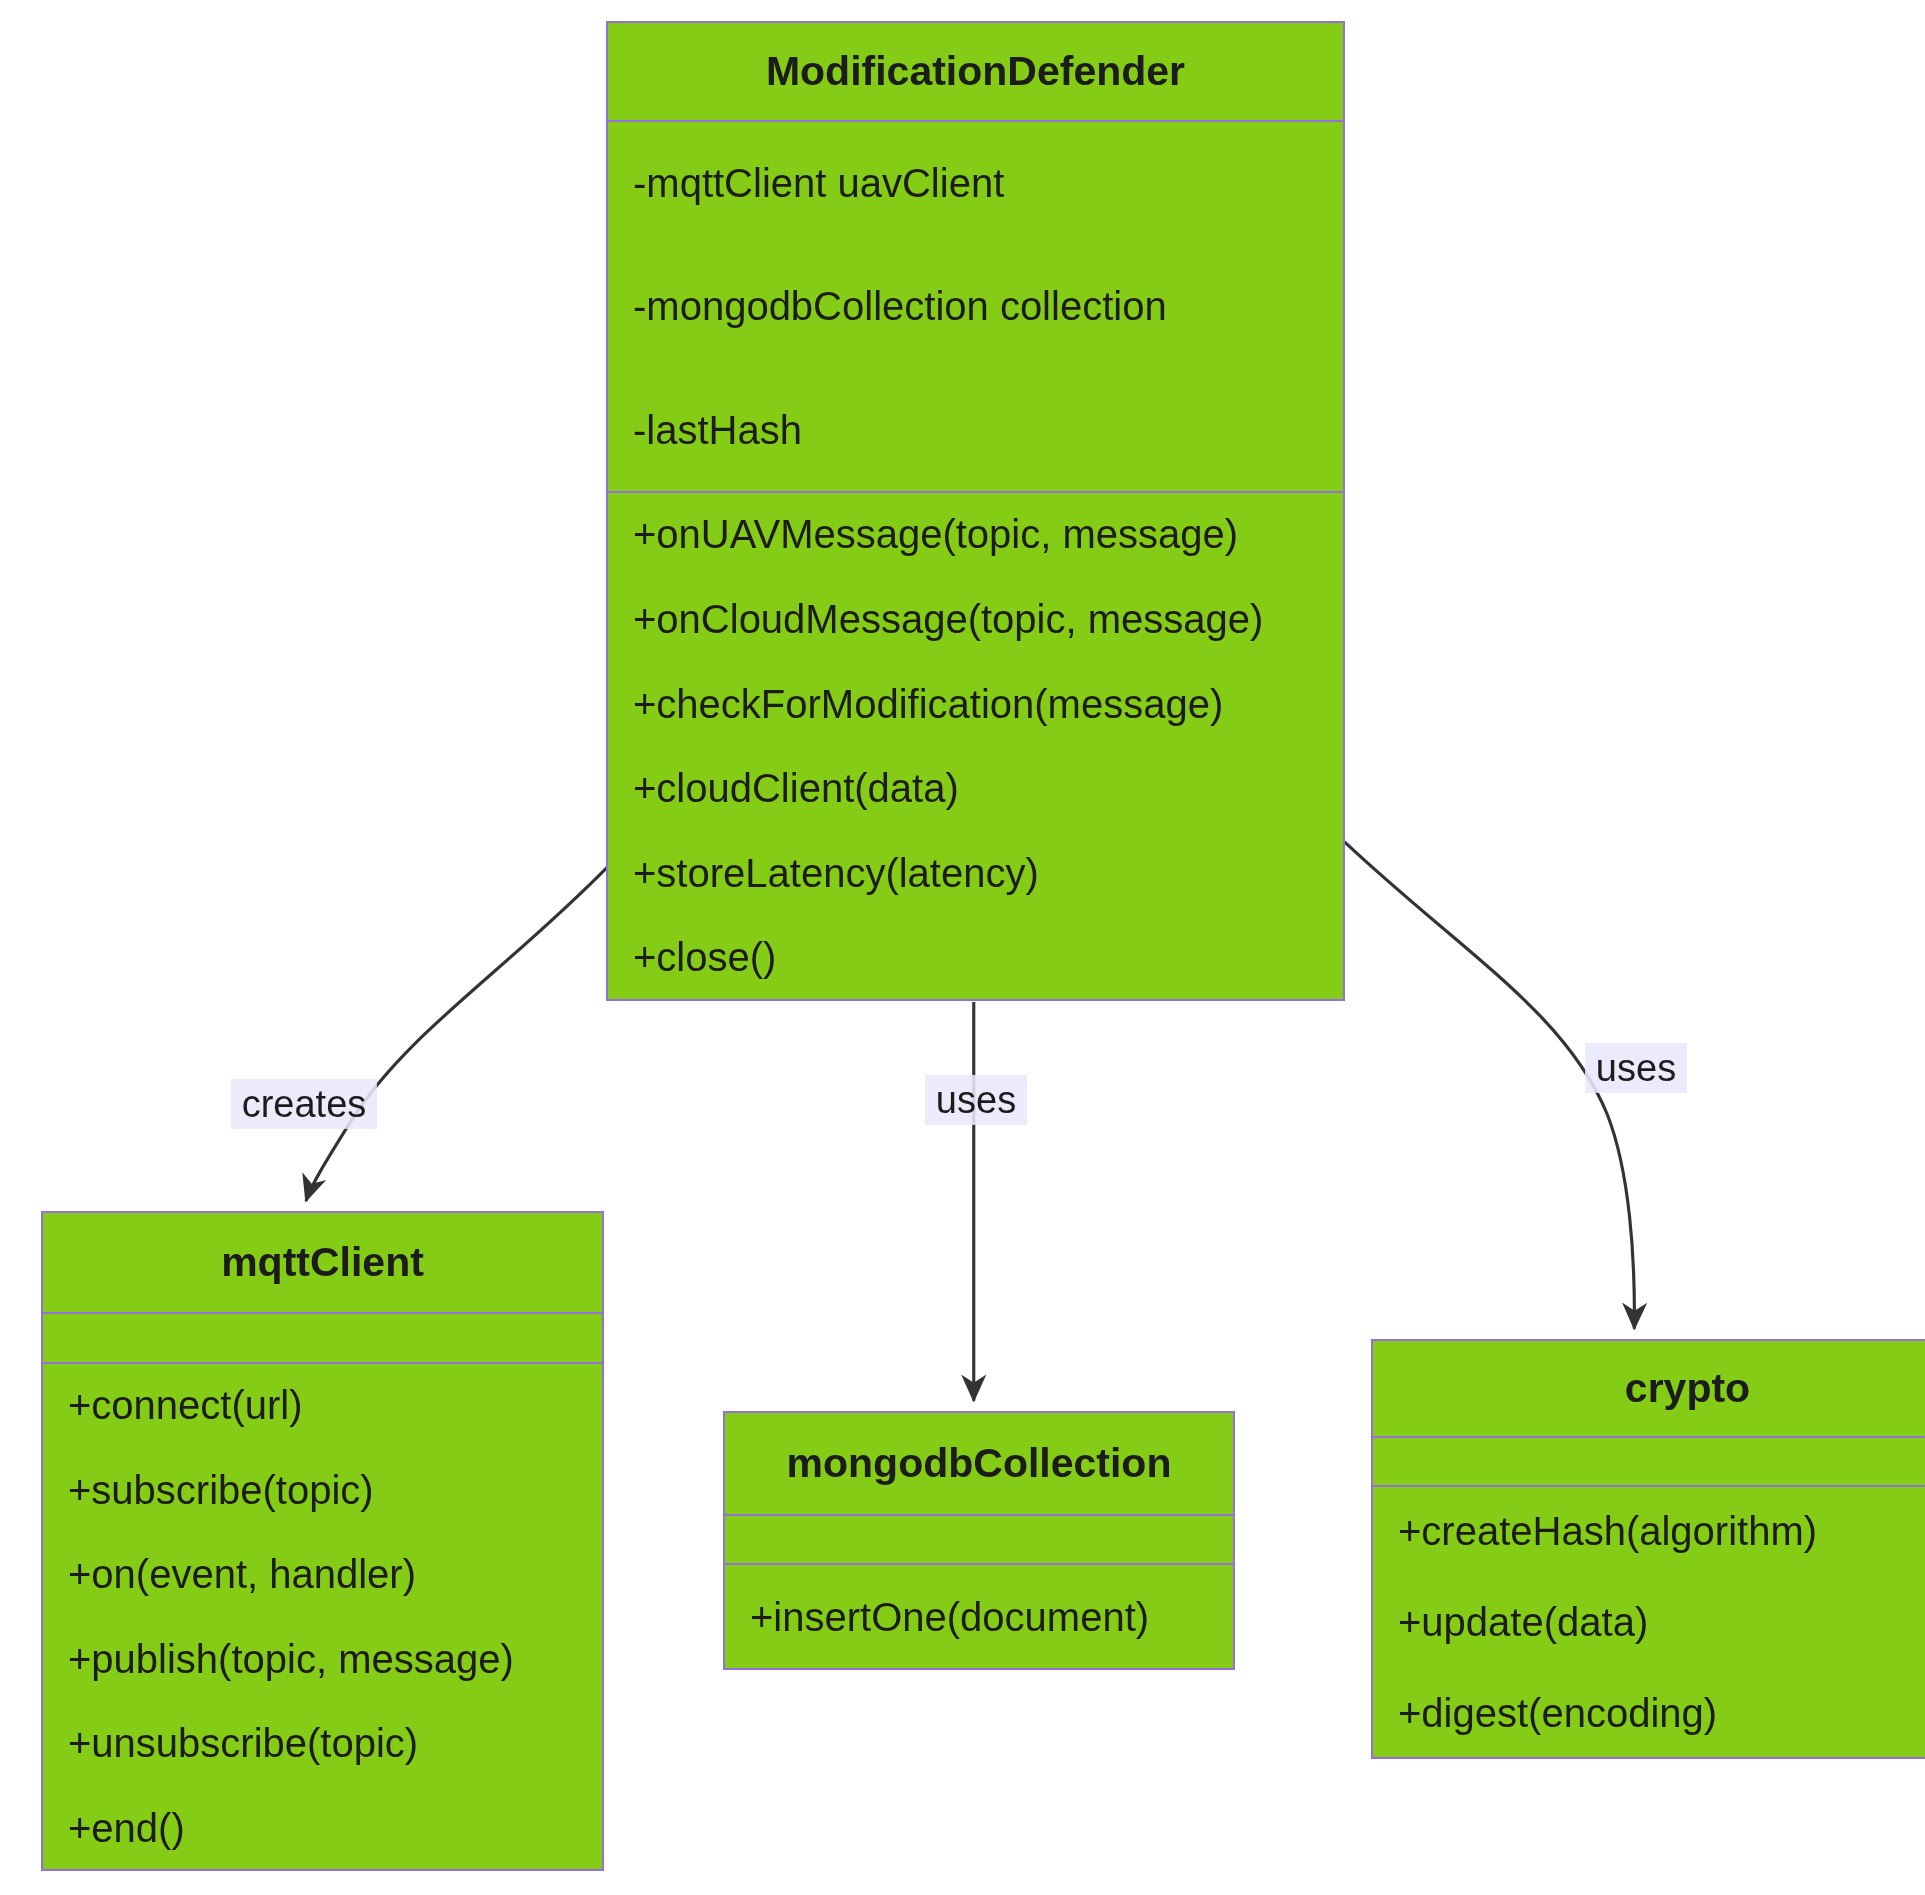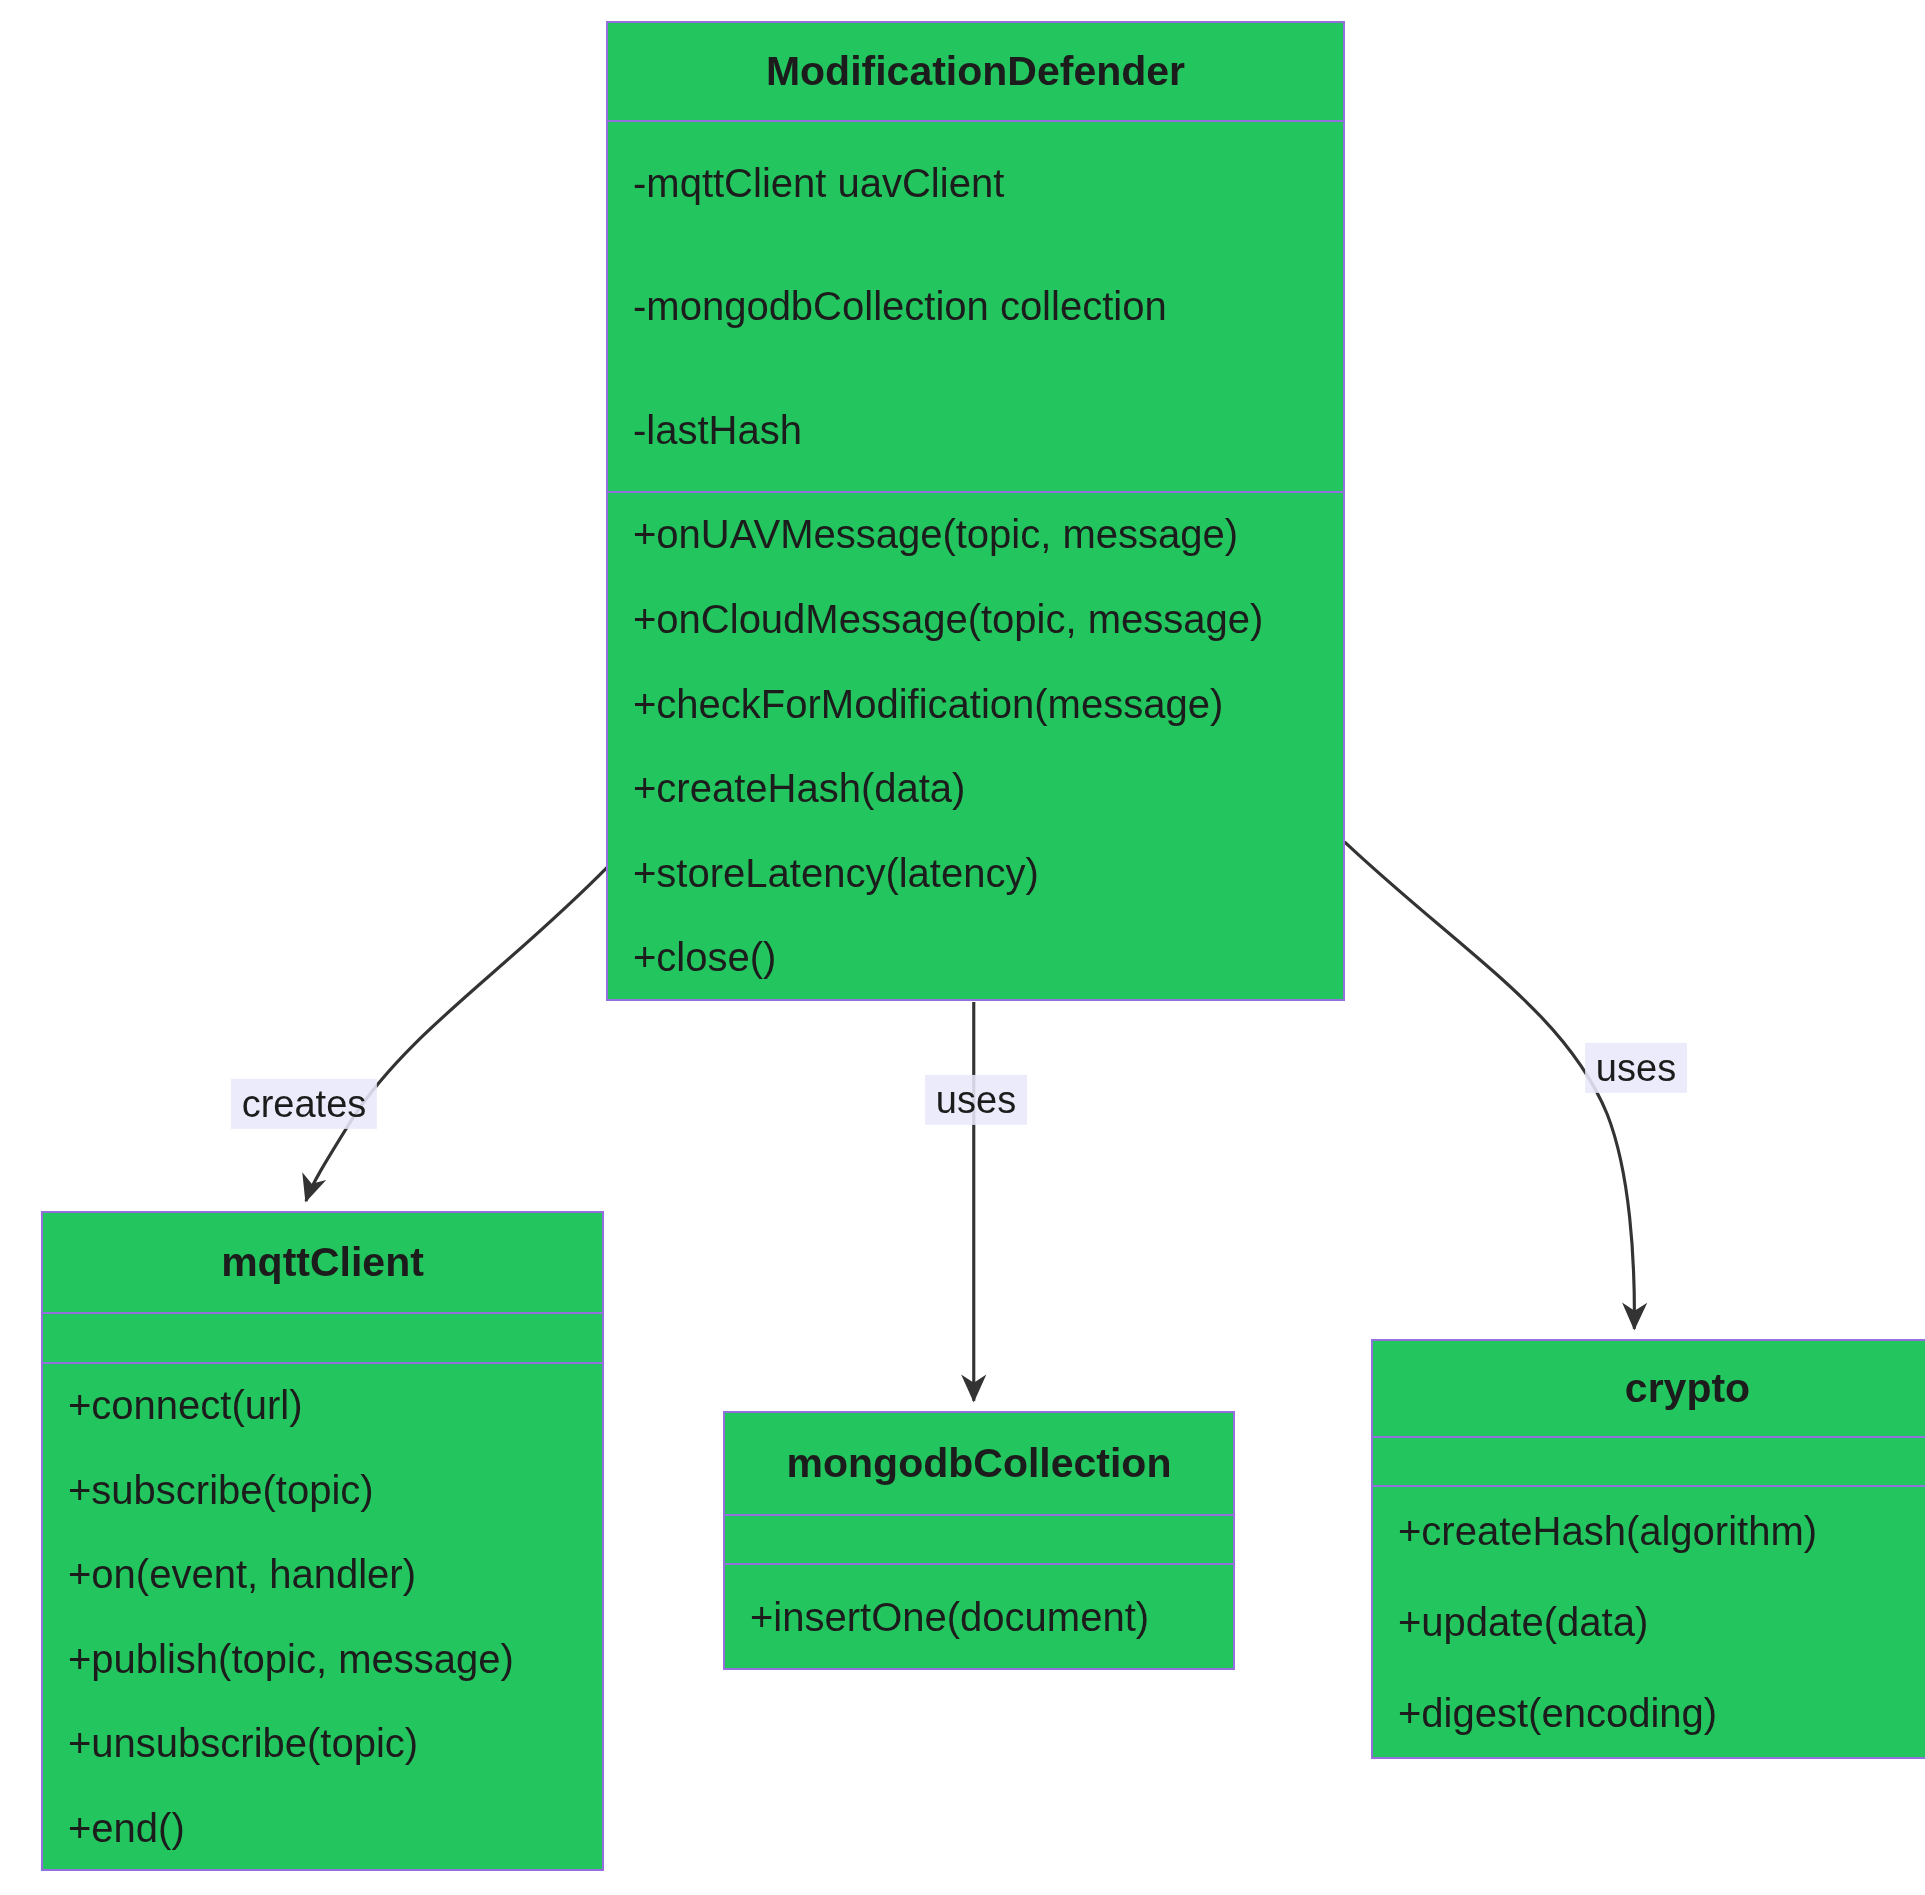--- a/index.html
+++ b/index.html
@@ -14,21 +14,21 @@
   }
   svg.edges {
     position: absolute;
     left: 0; top: 0;
     width: 1925px; height: 1896px;
     pointer-events: none;
   }
   .uml-class {
     position: absolute;
     box-sizing: border-box;
-    background: #22c55e;
+    background: #84cc16;
     border: 2.7px solid #9370DB;
     display: flex;
     flex-direction: column;
   }
   .cls-title {
     box-sizing: border-box;
     flex: 0 0 auto;
     display: flex;
     align-items: center;
     justify-content: center;
@@ -97,21 +97,21 @@
     <div class="cls-title">ModificationDefender</div>
     <div class="cls-attrs">
         <div class="member">-mqttClient uavClient</div>
         <div class="member">-mongodbCollection collection</div>
         <div class="member">-lastHash</div>
       </div>
     <div class="cls-methods">
         <div class="member">+onUAVMessage(topic, message)</div>
         <div class="member">+onCloudMessage(topic, message)</div>
         <div class="member">+checkForModification(message)</div>
-        <div class="member">+createHash(data)</div>
+        <div class="member">+cloudClient(data)</div>
         <div class="member">+storeLatency(latency)</div>
         <div class="member">+close()</div>
       </div>
   </div>
 
   <div class="uml-class c-mqtt">
     <div class="cls-title">mqttClient</div>
     <div class="cls-attrs"></div>
     <div class="cls-methods">
         <div class="member">+connect(url)</div>

